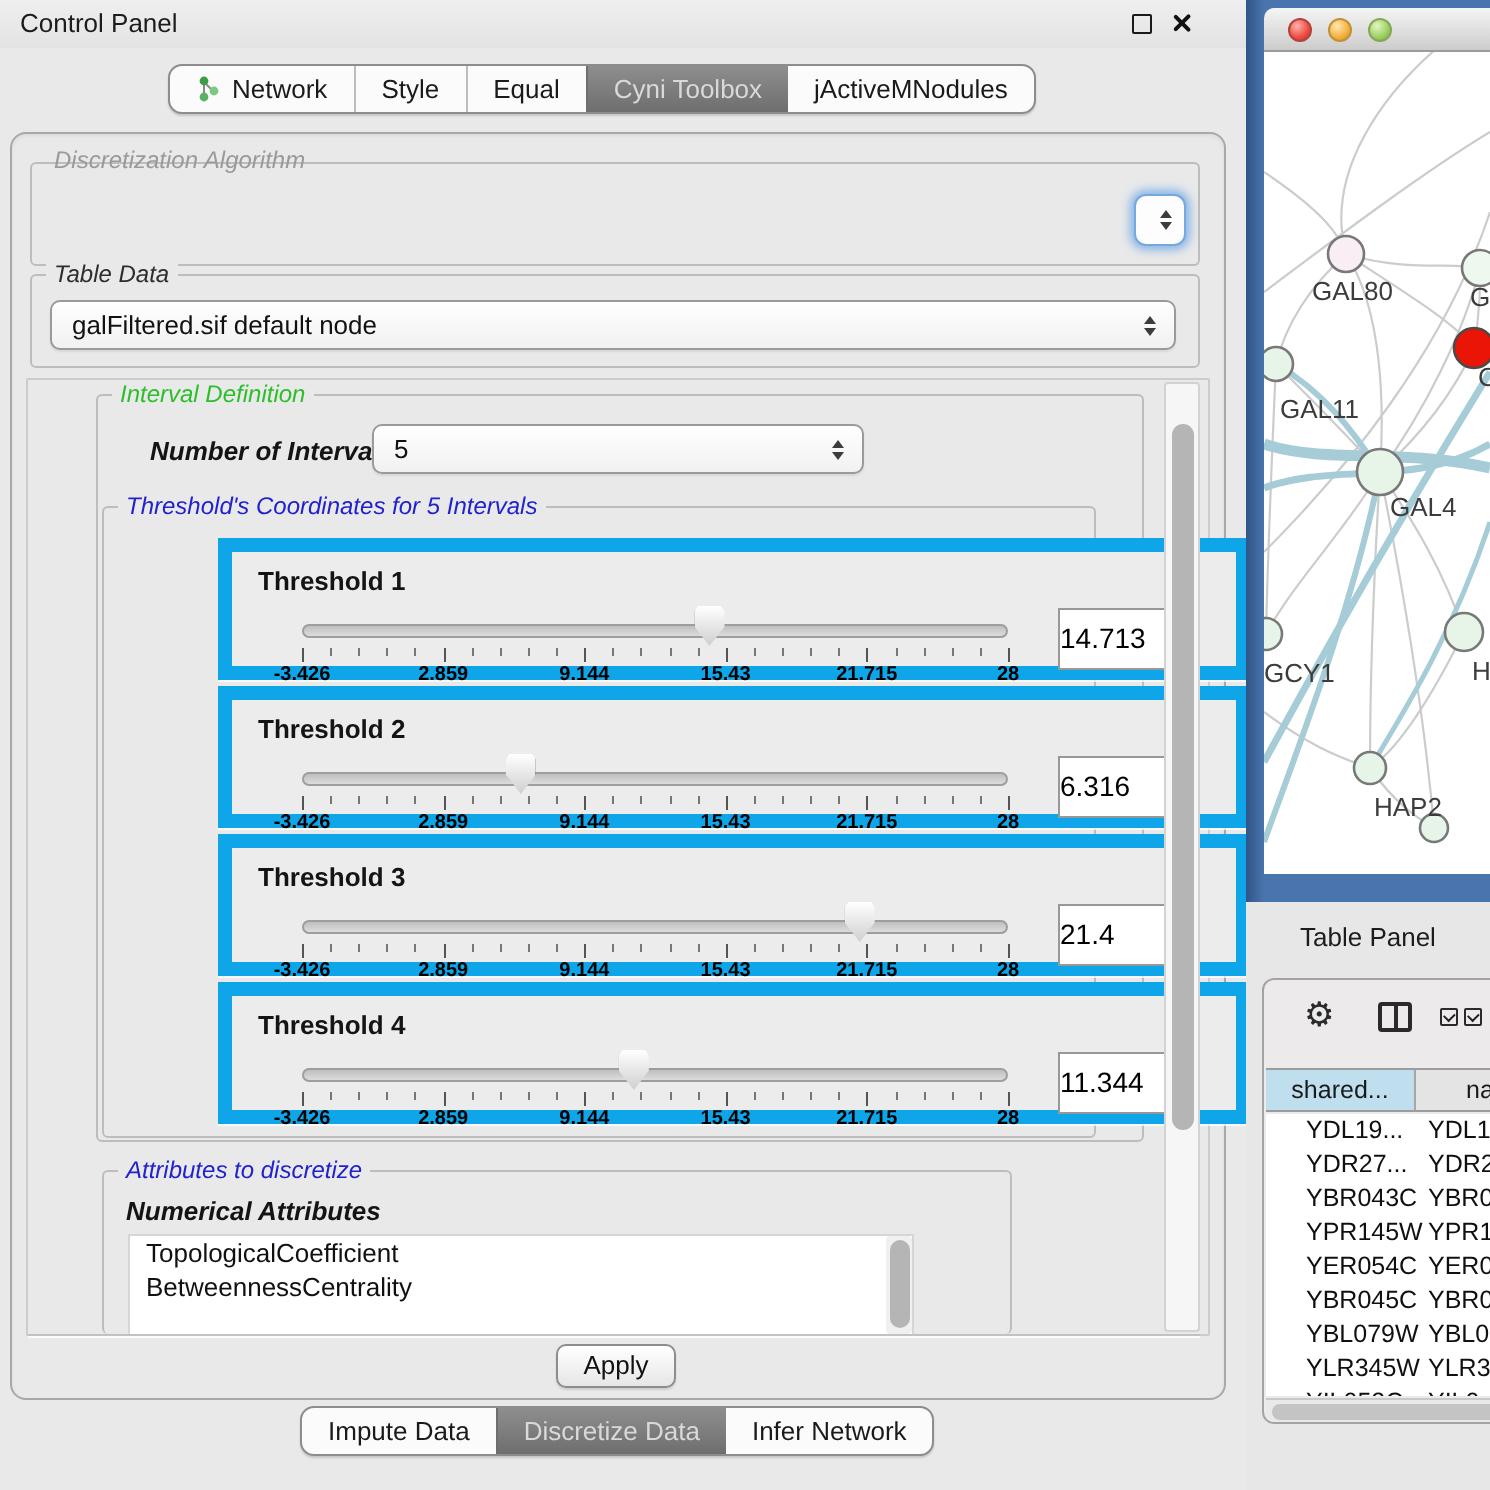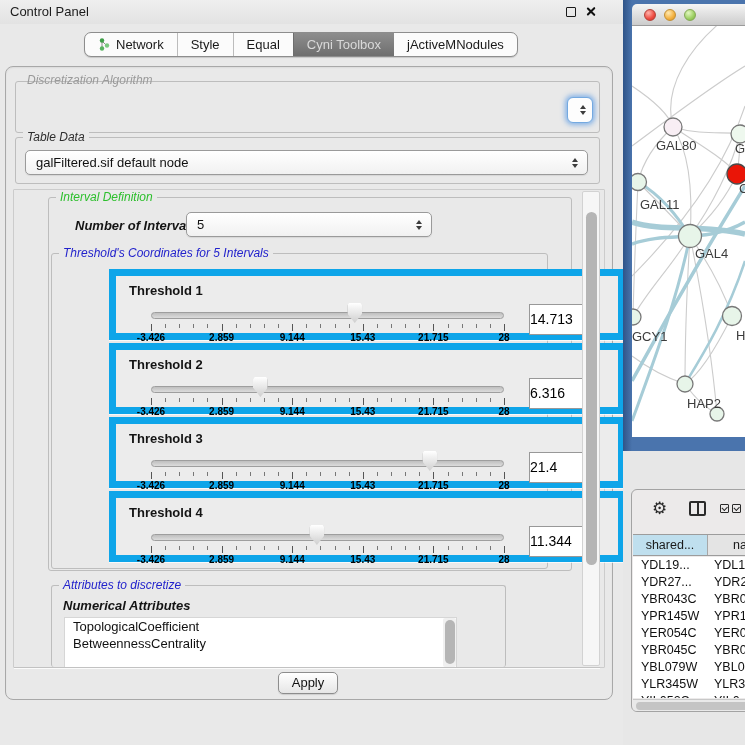--- a/index.html
+++ b/index.html
@@ -120,21 +120,21 @@
   .chk { position:absolute; top:14px; width:9px; height:9px; border:1.5px solid #2a2a2a; border-radius:1px; }
   .chk::after { content:""; position:absolute; left:1px; top:1px; width:4px; height:2.5px;
     border-left:1.5px solid #222; border-bottom:1.5px solid #222; transform:rotate(-45deg); }
   #tbl-header { position:absolute; left:1px; top:44px; width:139px; height:22px; display:flex;
     border-top:1px solid #9c9c9c; border-bottom:1px solid #9c9c9c; font-size:12.5px; }
   #tbl-header .hc1 { width:75px; background:#bfdfee; text-align:center; line-height:20px;
     border-right:1px solid #a7a7a7; }
   #tbl-header .hc2 { flex:1; background:#e4e4e4; text-align:center; line-height:20px; }
   #tbl-rows { position:absolute; left:1px; top:67px; width:139px; height:141px; background:#fff; overflow:hidden; }
   .trw { display:flex; height:17px; font-size:12.5px; line-height:17px; color:#101010; }
-  .trw .c1 { width:75px; padding-left:8px; white-space:nowrap; }
+  .trw .c1 { width:75px; padding-left:20px; white-space:nowrap; }
   .trw .c2 { flex:1; padding-left:6px; white-space:nowrap; }
   #tbl-hsb { position:absolute; left:1px; top:209px; width:139px; height:12px; background:#e9e9e9;
     border-top:1px solid #c8c8c8; }
   #tbl-hsb .sb-thumb { left:3px; top:2px; width:125px; height:8px; background:#c4c4c4; }
 
   svg text { font-family:"Liberation Sans", sans-serif; }
 </style>
 </head>
 <body>
 
@@ -396,20 +396,31 @@
     </div>
 
     <div class="vsb-track" style="left:576px; top:124px; width:18px; height:475px;">
       <div class="sb-thumb" style="left:3px; top:20px; width:11px; height:353px;"></div>
     </div>
 
     <div class="hdivider" style="left:8px; top:600px; width:586px;"></div>
     <div id="apply-btn" style="top:605px;">Apply</div>
   </div>
 
+  <div id="bottom-tabs" class="seg-bar">
+    <div class="seg">
+      <span>Impute Data</span>
+    </div>
+    <div class="seg sel">
+      <span>Discretize Data</span>
+    </div>
+    <div class="seg">
+      <span>Infer Network</span>
+    </div>
+  </div>
 
   <div id="algo-combo-peek">
     <span class="arrows">
         <i class="tri-up"></i>
         <i class="tri-dn"></i>
       </span>
   </div>
 </div>
 
 <div id="net-window">
@@ -469,20 +480,23 @@
         <text x="63" y="232">GAL4</text>
         <text x="0" y="315">GCY1</text>
         <text x="104" y="314">H</text>
         <text x="55" y="382">HAP2</text>
       </g>
     </svg>
   </div>
 </div>
 
 <div id="right-lower">
+  <div id="table-panel-bar">
+    <span>Table Panel</span>
+  </div>
   <div id="table-box">
     <span class="gear-icon">⚙</span>
     <span class="split-icon"></span>
     <span class="chk" style="left:88px;"></span>
     <span class="chk" style="left:100px;"></span>
 
     <div id="tbl-header">
       <div class="hc1">shared...</div>
       <div class="hc2">na</div>
     </div>

